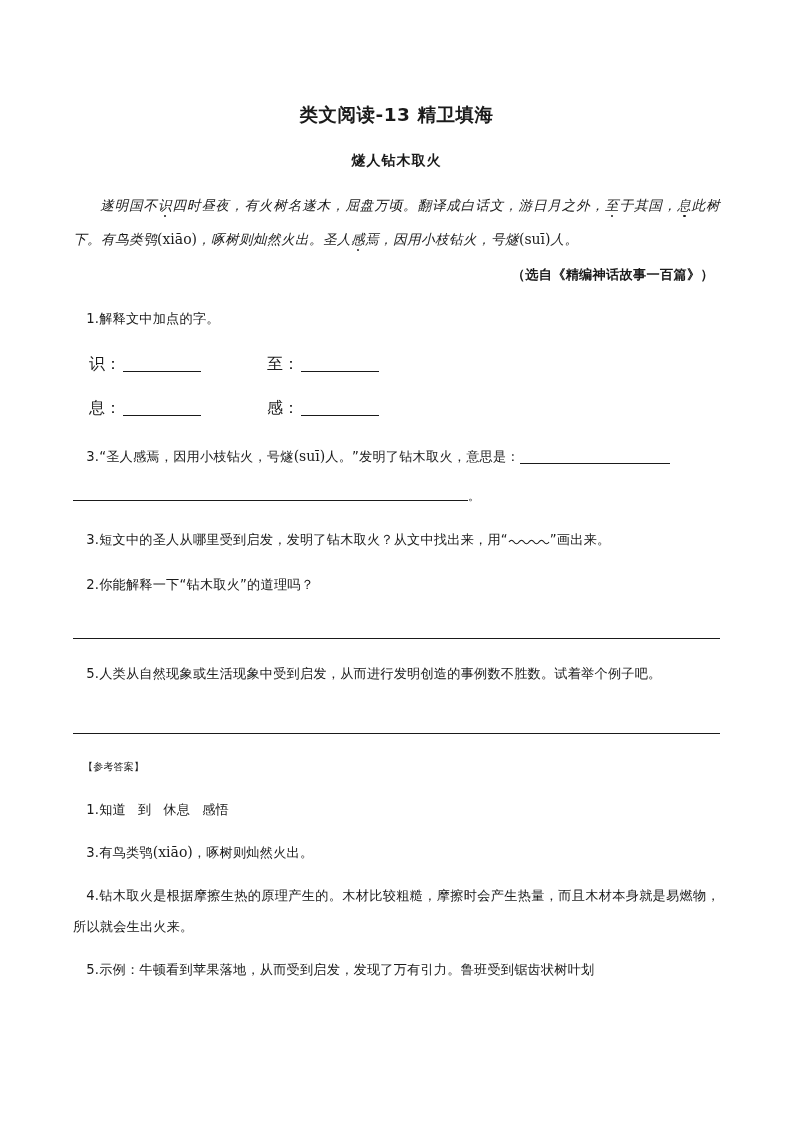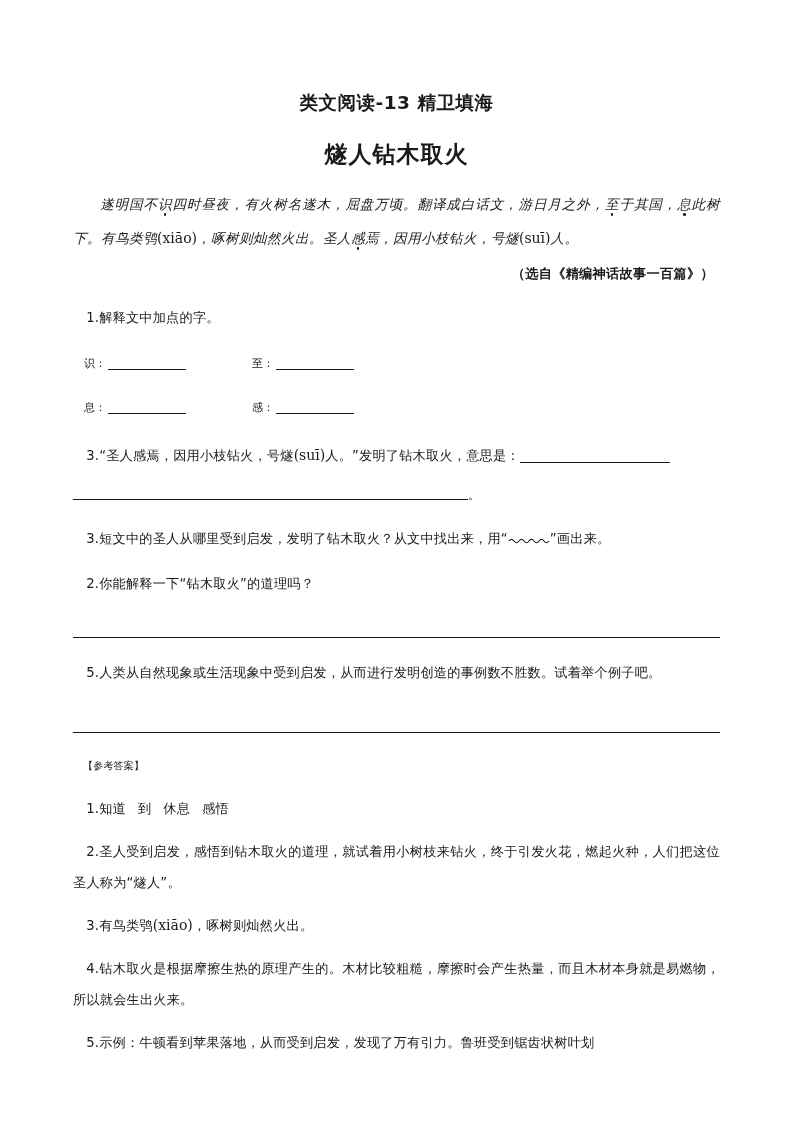--- a/index.html
+++ b/index.html
@@ -13,40 +13,40 @@
     font-family: "Liberation Serif", "DejaVu Serif", serif;
     color: #1a1a1a;
     overflow: hidden;
     position: relative;
   }
   .page {
     position: relative;
     width: 793px;
     height: 1122px;
     box-sizing: border-box;
-    padding: 0 73px;
+    padding: 12px 73px;
   }
 
   
   .doc-title {
     margin: 0;
     padding-top: 92px;
     text-align: center;
     font-family: "DejaVu Sans", "Liberation Sans", sans-serif;
     font-size: 18.5px;
     font-weight: 700;
     letter-spacing: 0.5px;
     line-height: 1.2;
   }
   .doc-subtitle {
     margin: 0;
     padding-top: 26px;
     text-align: center;
     font-family: "DejaVu Serif", "Liberation Serif", serif;
-    font-size: 23px;
+    font-size: 14px;
     font-weight: 700;
     letter-spacing: 1px;
     line-height: 1.2;
   }
 
   
   .passage {
     margin: 0;
     padding-top: 19px;
     font-family: "DejaVu Serif", "Liberation Serif", serif;
@@ -100,21 +100,21 @@
     letter-spacing: 0.2px;
     text-align: justify;
     text-justify: inter-character;
   }
   .q.tight { padding-top: 14px; }
 
   .blank-row {
     margin: 0;
     padding-top: 16px;
     font-family: Liberation Serif, serif;
-    font-size: 11px;
+    font-size: 16px;
     line-height: 28px;
     text-indent: 1em;
     white-space: nowrap;
   }
   .blank-line {
     display: inline-block;
     width: 78px;
     border-bottom: 1.6px solid #1a1a1a;
     vertical-align: -3px;
     margin-left: 2px;
@@ -234,21 +234,20 @@
 
   <div style="height:44px"></div>
   <hr class="rule-hr">
 
   <p class="answers-head">【参考答案】</p>
 
   <p class="a">
     <span>1.知道</span><span class="sp"></span><span>到</span><span class="sp"></span><span>休息</span><span class="sp"></span><span>感悟</span>
   </p>
 
-  <p class="a">2.圣人受到启发，感悟到钻木取火的道理，就试着用小树枝来钻火，终于引发火花，燃起火种，人们把这位圣人称为“燧人”。</p>
 
   <p class="a">
     <span>3.有鸟类鸮</span><span class="pinyin" style="font-style:normal">(xiāo)</span><span>，啄树则灿然火出。</span>
   </p>
 
   <p class="a">4.钻木取火是根据摩擦生热的原理产生的。木材比较粗糙，摩擦时会产生热量，而且木材本身就是易燃物，所以就会生出火来。</p>
 
   <p class="a clip-last">5.示例：牛顿看到苹果落地，从而受到启发，发现了万有引力。鲁班受到锯齿状树叶划</p>
 
 </div>

